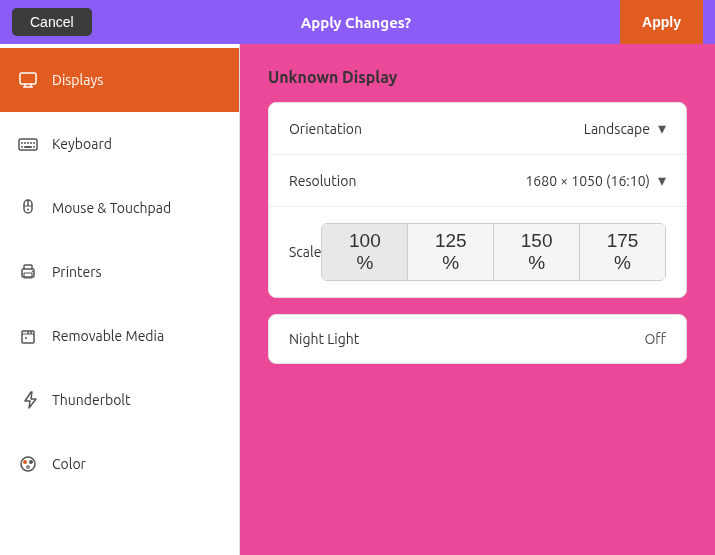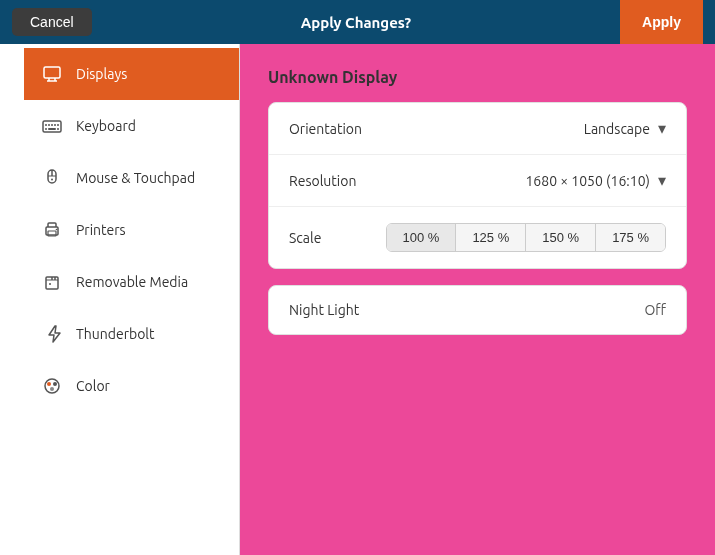--- a/index.html
+++ b/index.html
@@ -10,21 +10,21 @@
       width: 715px;
       height: 555px;
       overflow: hidden;
     }
 
     
     #topbar {
       display: flex;
       align-items: center;
       justify-content: space-between;
-      background: #0c4a6e;
+      background: #8b5cf6;
       height: 44px;
       padding: 0 12px;
     }
     #cancel-button {
       background: #3c3c3c;
       color: #fff;
       border: none;
       border-radius: 5px;
       padding: 6px 18px;
       font-size: 14px;
@@ -58,26 +58,25 @@
     #sidebar {
       width: 240px;
       background: #fff;
       border-right: 1px solid #ddd;
       padding-top: 4px;
     }
     .sidebar-item {
       display: flex;
       align-items: center;
       gap: 14px;
-      padding: 16px 18px;
+      padding: 22px 18px;
       cursor: pointer;
       color: #333;
       font-size: 14px;
       border-radius: 0;
-      margin-left: 24px;
     }
     .sidebar-item.active {
       background: #e05c20;
       color: #fff;
     }
     .sidebar-icon {
       width: 20px;
       height: 20px;
       display: flex;
       align-items: center;
@@ -138,21 +137,21 @@
       border: 1px solid #ccc;
       border-radius: 6px;
       overflow: hidden;
     }
     .scale-btn {
       padding: 6px 16px;
       background: #f5f5f5;
       border: none;
       border-right: 1px solid #ccc;
       cursor: pointer;
-      font-size: 13px;
+      font-size: 19px;
       color: #333;
     }
     .scale-btn:last-child { border-right: none; }
     .scale-btn.selected {
       background: #e8e8e8;
       font-weight: 500;
     }
 
     
     .night-light-value {

